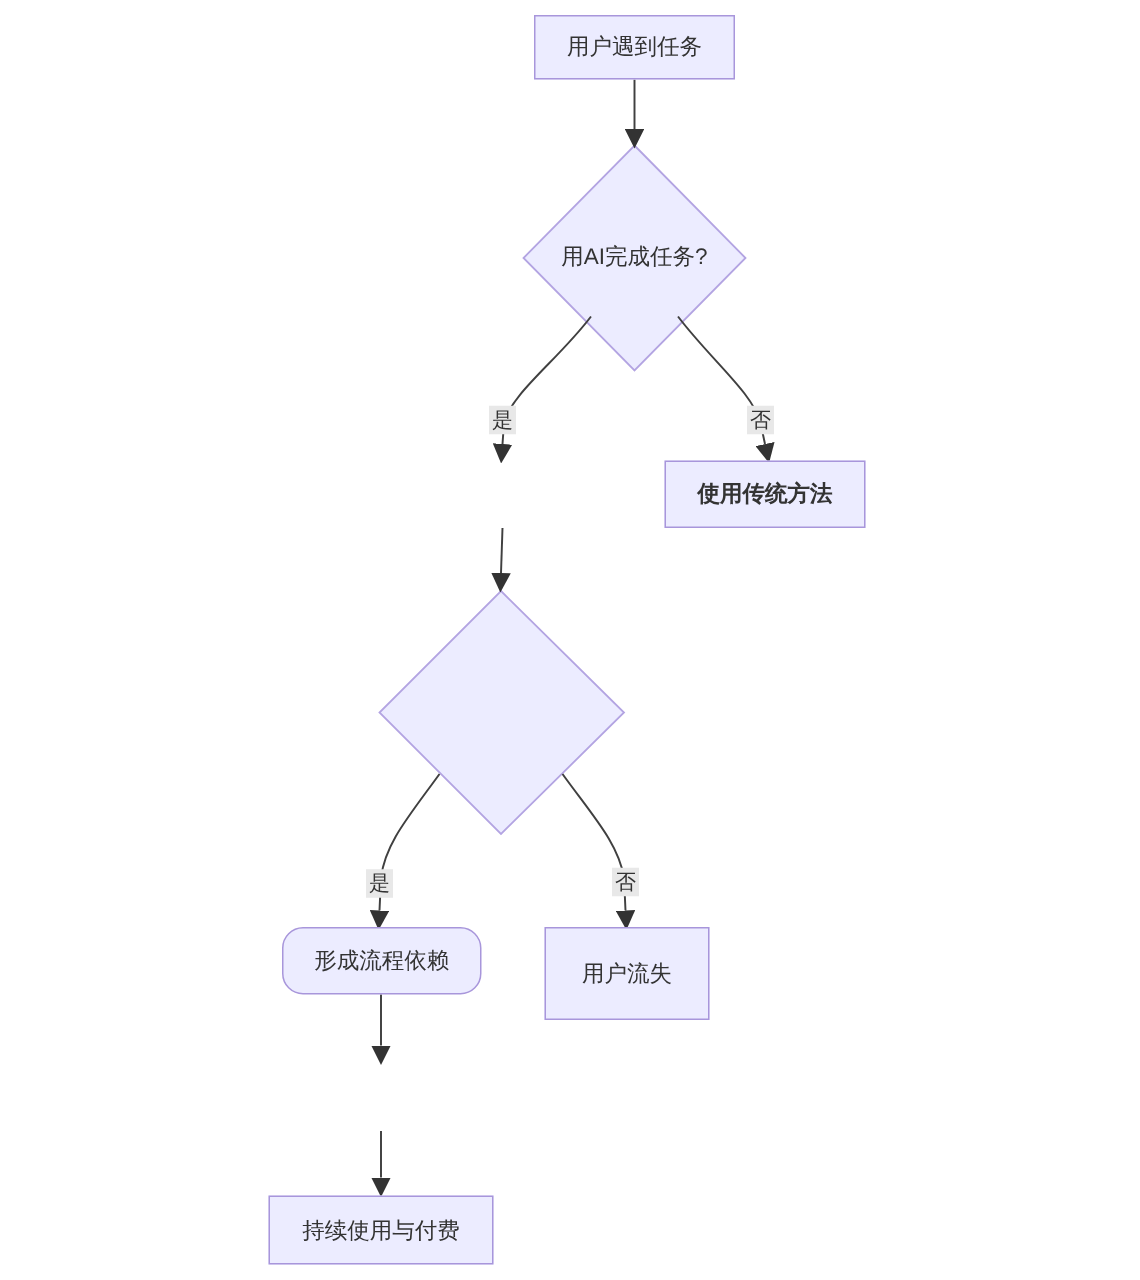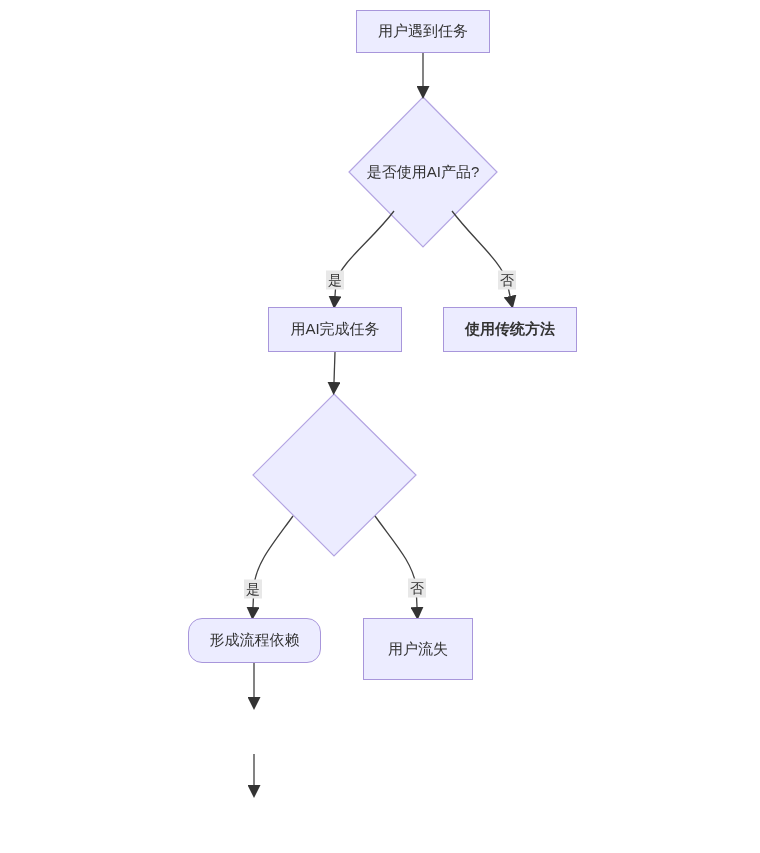--- a/index.html
+++ b/index.html
@@ -79,38 +79,38 @@
     <path d="M293,516 C272,545 257,562 254,585 L253,607" stroke="#404040" stroke-width="1.3" fill="none" marker-end="url(#arrow)"></path>
     <path d="M375,516 C396,545 412,562 416,585 L417,607" stroke="#404040" stroke-width="1.3" fill="none" marker-end="url(#arrow)"></path>
     <path d="M254,663 L254,697" stroke="#404040" stroke-width="1.3" fill="none" marker-end="url(#arrow)"></path>
     <path d="M254,754 L254,785" stroke="#404040" stroke-width="1.3" fill="none" marker-end="url(#arrow)"></path>
   </svg>
 
   <div class="node rect" style="left:356px; top:10px; width:134px; height:43px;">
     <span>用户遇到任务</span>
   </div>
 
-  <div class="node rect" style="left:268px; top:307px; width:134px; height:45px;">
-    <span>用AI完成任务</span>
-  </div>
 
   <div class="node rect" style="left:443px; top:307px; width:134px; height:45px;font-weight:bold;">
     <span>使用传统方法</span>
   </div>
 
   <div class="node rect" style="left:188px; top:618px; width:133px; height:45px;border-radius:14px;">
     <span>形成流程依赖</span>
   </div>
 
   <div class="node rect" style="left:363px; top:618px; width:110px; height:62px;">
     <span>用户流失</span>
   </div>
 
 
+  <div class="node rect" style="left:179px; top:797px; width:150px; height:46px;">
+    <span>持续使用与付费</span>
+  </div>
 
-  <div class="diamond-label" style="left:343px; top:162px; width:160px;">是否使用AI产品?</div>
+  <div class="diamond-label" style="left:343px; top:162px; width:160px;">用AI完成任务?</div>
 
   <div class="edge-label" style="left:335px; top:280px;">是</div>
   <div class="edge-label" style="left:507px; top:280px;">否</div>
   <div class="edge-label" style="left:253px; top:589px;">是</div>
   <div class="edge-label" style="left:417px; top:588px;">否</div>
 
 </div>
 
 </body></html>

